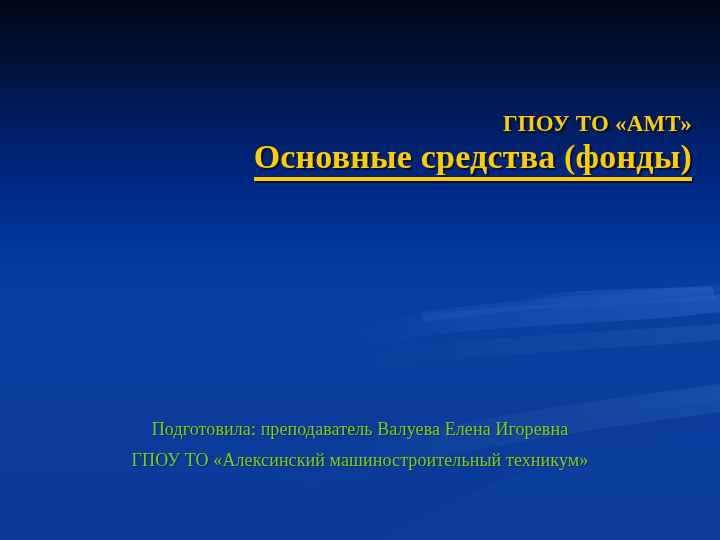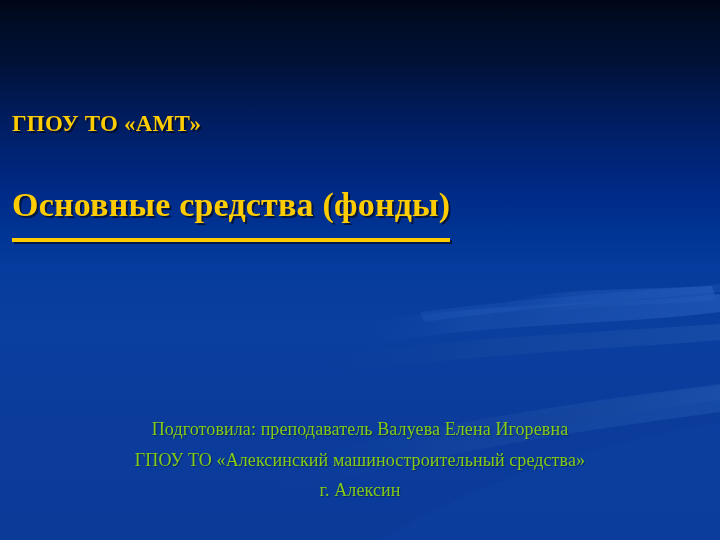--- a/index.html
+++ b/index.html
@@ -40,45 +40,44 @@
   }
   .bg-swooshes svg {
     display: block;
     width: 720px;
     height: 540px;
   }
 
   
   .title-block {
     position: absolute;
-    left: 12px;
+    left: 20px;
     top: 112px;
     width: 672px;
-    text-align: left;
+    text-align: right;
   }
   .title-line {
     color: #ffcc00;
     font-weight: bold;
     line-height: 1.06;
     letter-spacing: 0.2px;
     text-shadow: 2px 2px 0px rgba(0,0,0,0.55);
     white-space: nowrap;
   }
   .title-small {
     font-size: 23px;
     margin-bottom: 3px;
   }
   .title-big {
     font-size: 34px;
   }
   .title-underline {
     display: inline-block;
     position: relative;
-    padding-bottom: 18px;
-    margin-top: 48px;
+    padding-bottom: 5px;
   }
   .title-underline::after {
     content: "";
     position: absolute;
     left: 0;
     right: 0;
     bottom: -1px;
     height: 4px;
     background: #ffcc00;
     box-shadow: 2px 2px 0px rgba(0,0,0,0.55);
@@ -152,17 +151,16 @@
 
   <div class="title-block">
     <div class="title-line title-small">ГПОУ ТО «АМТ»</div>
     <div class="title-line title-big">
       <span class="title-underline">Основные  средства (фонды)</span>
     </div>
   </div>
 
   <div class="subtitle-block">
     <div class="subtitle-line">Подготовила: преподаватель Валуева Елена Игоревна</div>
-    <div class="subtitle-line">ГПОУ ТО «Алексинский машиностроительный средства»</div>
-    <div class="subtitle-line">г. Алексин</div>
+    <div class="subtitle-line">ГПОУ ТО «Алексинский машиностроительный техникум»</div>
   </div>
 
 </div>
 
 </body></html>

